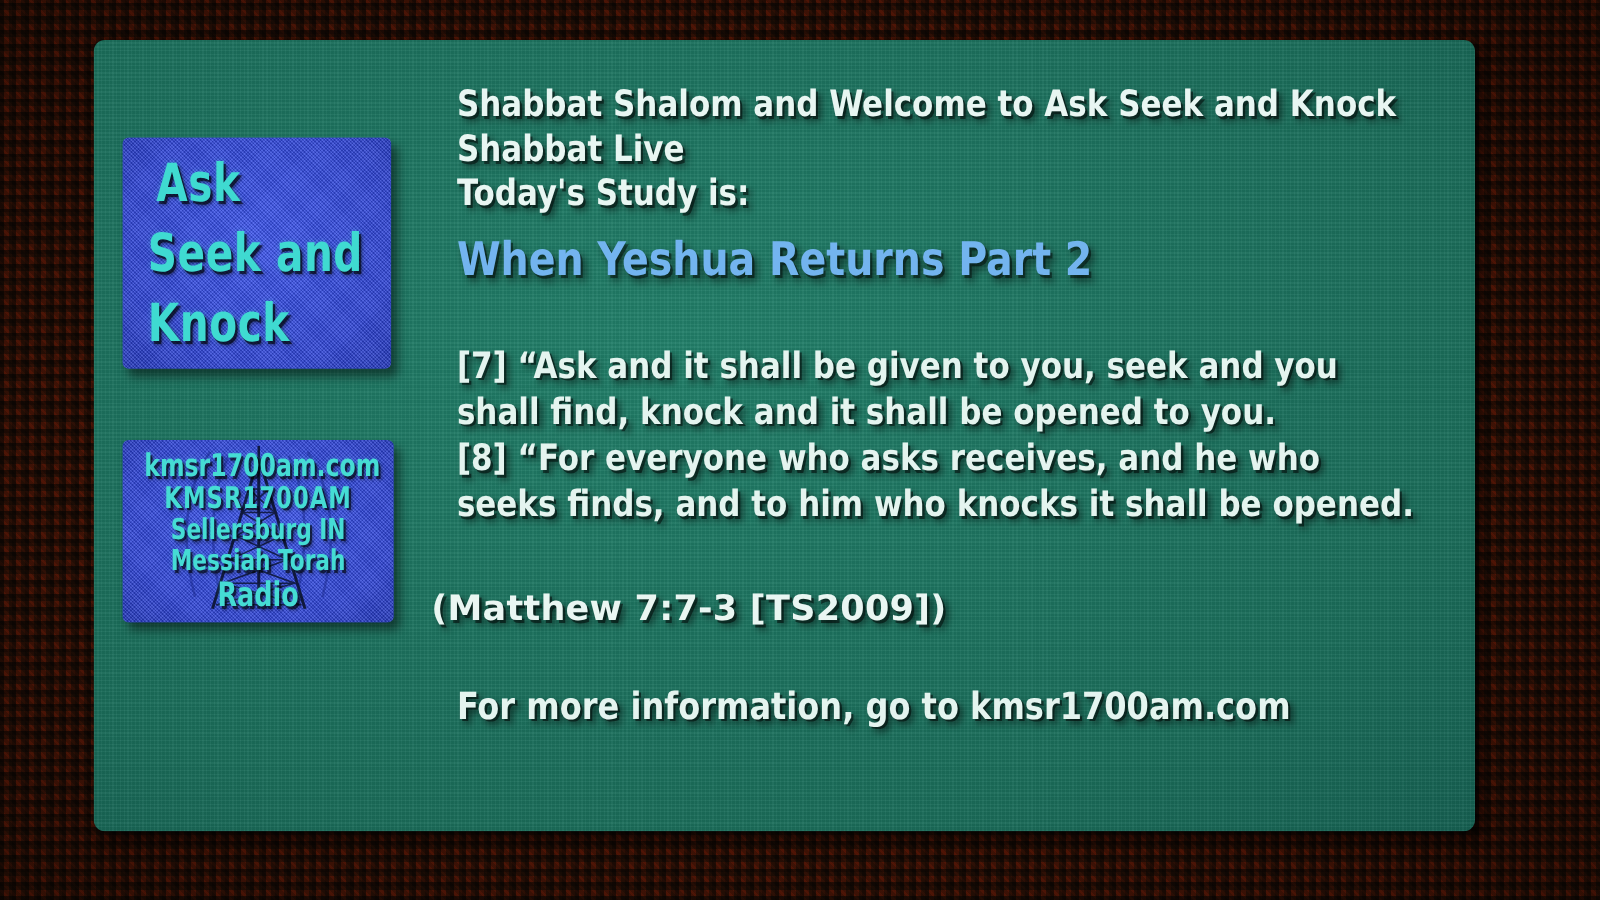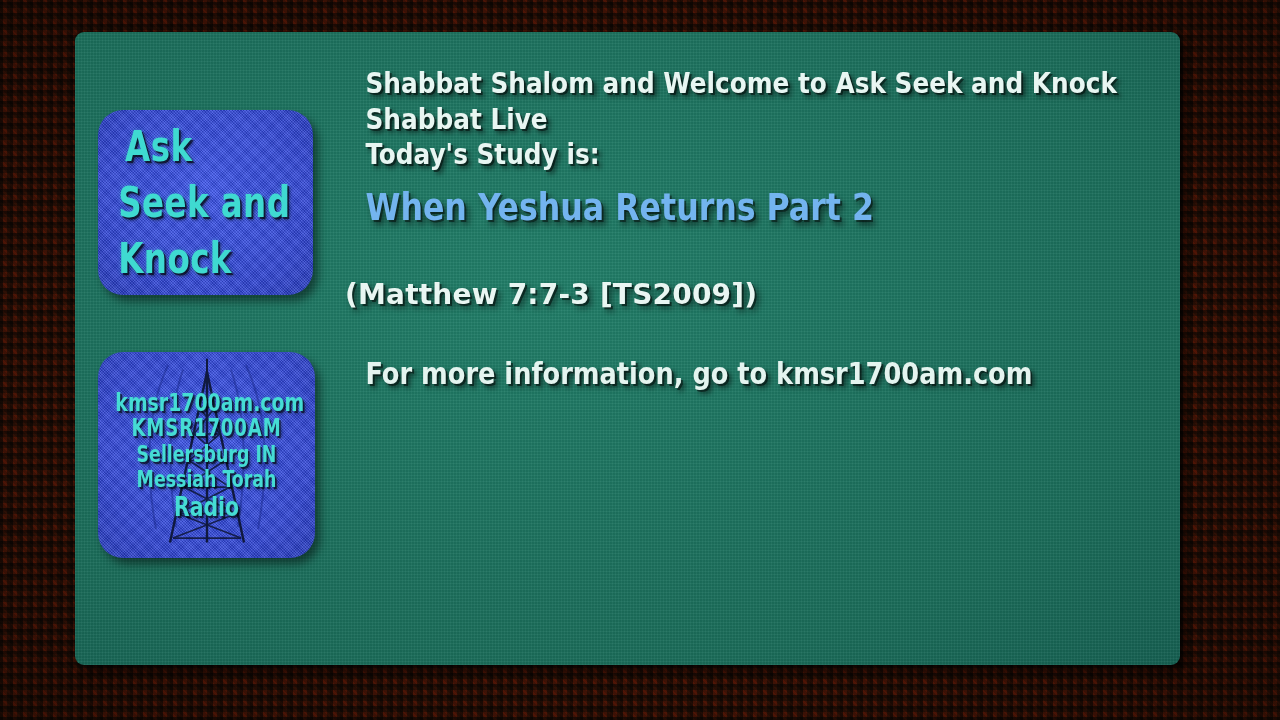--- a/index.html
+++ b/index.html
@@ -59,42 +59,42 @@
   
   #logo-column {
     position: absolute;
     left: 23px;
     top: 78px;
     width: 240px;
   }
 
   .logo-card {
     position: relative;
-    border-radius: 25px;
+    border-radius: 5px;
     overflow: hidden;
     background-color: #3148dd;
     background-image:
       repeating-linear-gradient(45deg,
         rgba(255,255,255,0.10) 0px, rgba(255,255,255,0.10) 1px,
         rgba(0,0,0,0.10) 1px, rgba(0,0,0,0.10) 2px),
       repeating-linear-gradient(-45deg,
         rgba(255,255,255,0.07) 0px, rgba(255,255,255,0.07) 1px,
         rgba(0,0,0,0.09) 1px, rgba(0,0,0,0.09) 2px),
       radial-gradient(ellipse at 50% 45%, #3b54ee 0%, #2f45d8 70%, #2438bd 100%);
     box-shadow: 5px 6px 8px rgba(0,0,0,0.45);
   }
 
   #logo-card-ask {
     width: 215px;
     height: 185px;
   }
 
   #logo-card-station {
     width: 217px;
-    height: 206px;
+    height: 146px;
     margin-top: 57px;
   }
 
   .logo-inner {
     position: relative;
     z-index: 3;
     width: 100%;
     height: 100%;
     display: flex;
     flex-direction: column;
@@ -291,20 +291,26 @@
     </div>
 
     <div id="text-column">
 
       <div class="head-line">Shabbat Shalom and Welcome to Ask Seek and Knock</div>
       <div class="head-line">Shabbat Live</div>
       <div class="head-line">Today's Study is:</div>
 
       <div id="study-title">When Yeshua Returns Part 2</div>
 
+      <div id="scripture-block">
+        <div class="scripture-line">[7] “Ask and it shall be given to you, seek and you</div>
+        <div class="scripture-line">shall find, knock and it shall be opened to you.</div>
+        <div class="scripture-line">[8] “For everyone who asks receives, and he who</div>
+        <div class="scripture-line">seeks finds, and to him who knocks it shall be opened.</div>
+      </div>
 
       <div id="citation">(Matthew 7:7-3 [TS2009])</div>
 
       <div id="more-info">For more information, go to kmsr1700am.com</div>
 
     </div>
 
   </div>
 </div>
 

